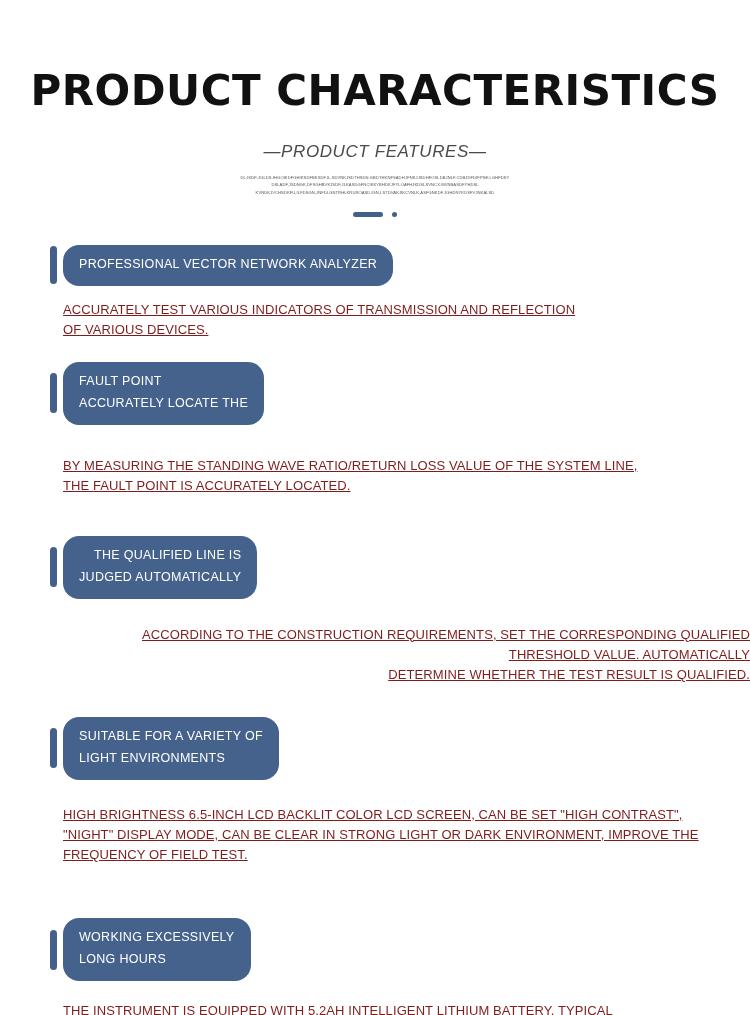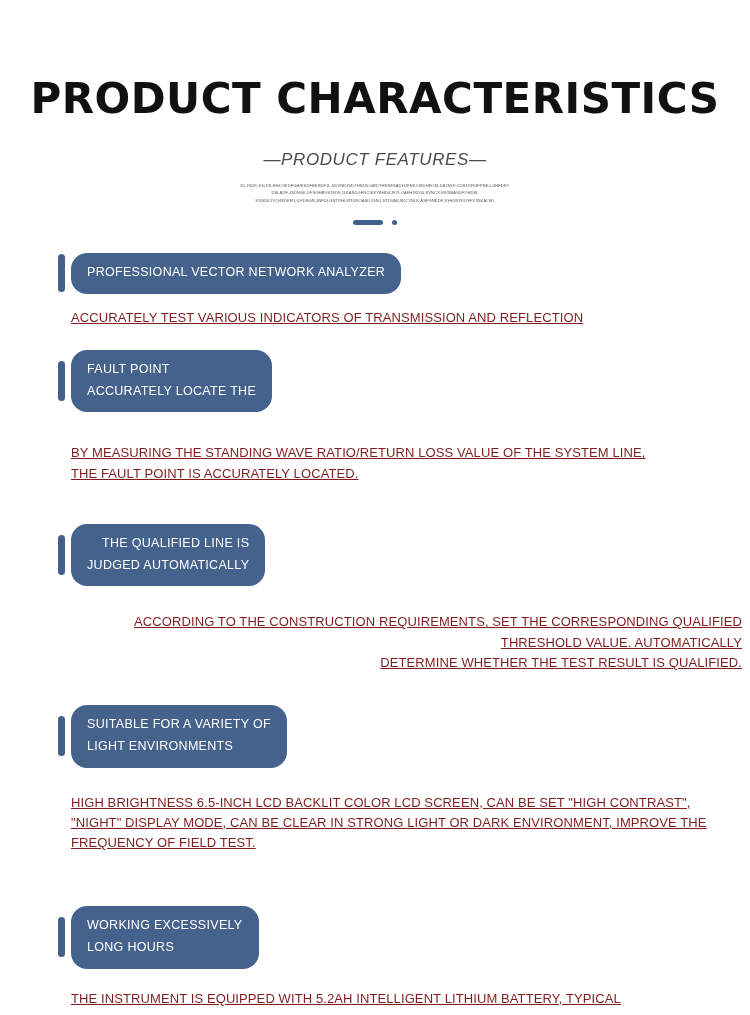--- a/index.html
+++ b/index.html
@@ -15,21 +15,21 @@
     font-family: "Liberation Sans", sans-serif;
     color: #3a3a3a;
     overflow: hidden;
     position: relative;
   }
 
   .page {
     width: 750px;
     height: 769px;
     position: relative;
-    padding: 8px;
+    padding: 0;
   }
 
   
   .header {
     text-align: center;
     padding-top: 68px;
   }
   .page-title {
     font-family: "DejaVu Sans", sans-serif;
     font-size: 42px;
@@ -171,20 +171,21 @@
 
     <div class="feature f1">
       <div class="badge-row">
         <div class="accent-bar"></div>
         <div class="badge">
           <span class="badge-line">PROFESSIONAL VECTOR NETWORK ANALYZER</span>
         </div>
       </div>
       <div class="feature-body">
         <p>ACCURATELY TEST VARIOUS INDICATORS OF TRANSMISSION AND REFLECTION</p>
+        <p>OF VARIOUS DEVICES.</p>
       </div>
     </div>
 
     <div class="feature f2">
       <div class="badge-row">
         <div class="accent-bar"></div>
         <div class="badge">
           <span class="badge-line">FAULT POINT</span>
           <span class="badge-line">ACCURATELY LOCATE THE</span>
         </div>

